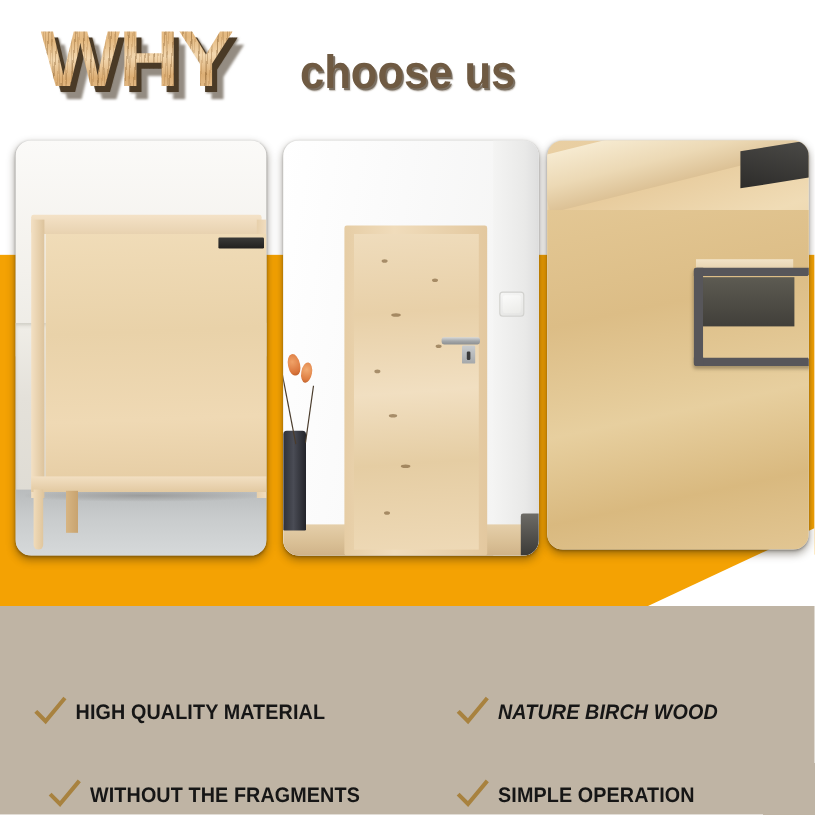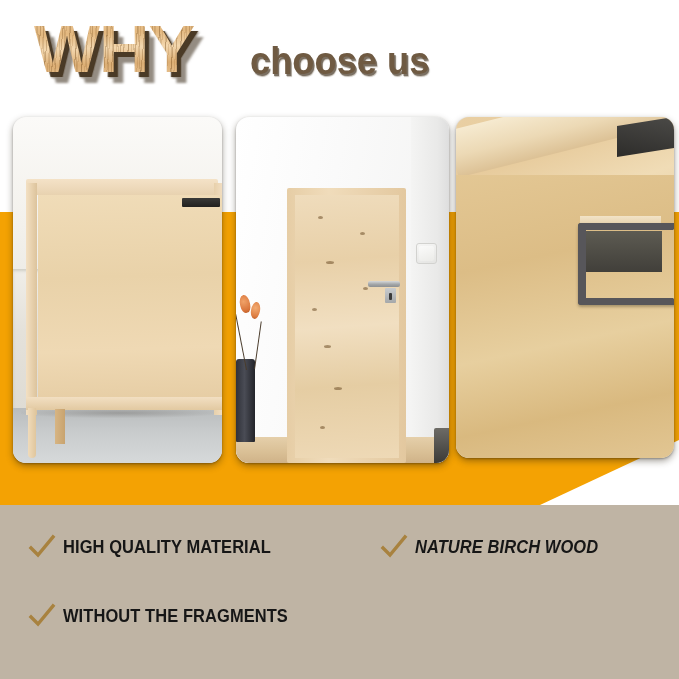--- a/index.html
+++ b/index.html
@@ -166,33 +166,33 @@
   .p3-handle-in{position:absolute;left:58.5%;top:33.5%;width:36%;height:12%;
     background:linear-gradient(180deg,#5d5b52 0%,#413f3a 100%);}
   .p3-notchlight{position:absolute;left:57%;top:29%;width:37%;height:4%;
     background:linear-gradient(180deg,#f2e3c7 0%,#e0c89e 100%);}
 
   
   .features{
     position:absolute;left:0;top:505px;width:679px;height:174px;
     background:#bfb4a4;
   }
-  .feat{position:absolute;display:flex;align-items:center;white-space:nowrap;}
+  .feat{position:absolute;display:flex;align-items:center;white-space:nowrap;margin-top:46px;}
   .check{
     position:relative;width:28px;height:28px;flex:0 0 28px;margin-right:7px;
   }
   .check svg{display:block;}
   .feat-label{
     font-family:"Liberation Sans", sans-serif;
     font-size:17.5px;font-weight:bold;letter-spacing:.1px;
     color:#161616;
     transform:scaleX(.94);transform-origin:left center;
   }
   .f1{left:28px;top:533px;}
-  .f2{left:28px;top:602px;}
+  .f2{left:40px;top:602px;}
   .f3{left:380px;top:533px;font-style:italic;}
   .f4{left:380px;top:602px;}
 </style>
 </head>
 <body>
 
 <div class="stage">
 
   <div class="header">
     <div class="hdr-why">WHY</div>
@@ -284,14 +284,22 @@
 
   <div class="feat f3">
     <span class="check">
       <svg width="28" height="28" viewBox="0 0 28 28">
         <path d="M3 15 L10 22 L25 4" fill="none" stroke="#A8823F" stroke-width="3.4" stroke-linecap="square" stroke-linejoin="miter"></path>
       </svg>
     </span>
     <span class="feat-label">NATURE BIRCH WOOD</span>
   </div>
 
+  <div class="feat f4">
+    <span class="check">
+      <svg width="28" height="28" viewBox="0 0 28 28">
+        <path d="M3 15 L10 22 L25 4" fill="none" stroke="#A8823F" stroke-width="3.4" stroke-linecap="square" stroke-linejoin="miter"></path>
+      </svg>
+    </span>
+    <span class="feat-label">SIMPLE OPERATION</span>
+  </div>
 
 </div>
 
 </body></html>

